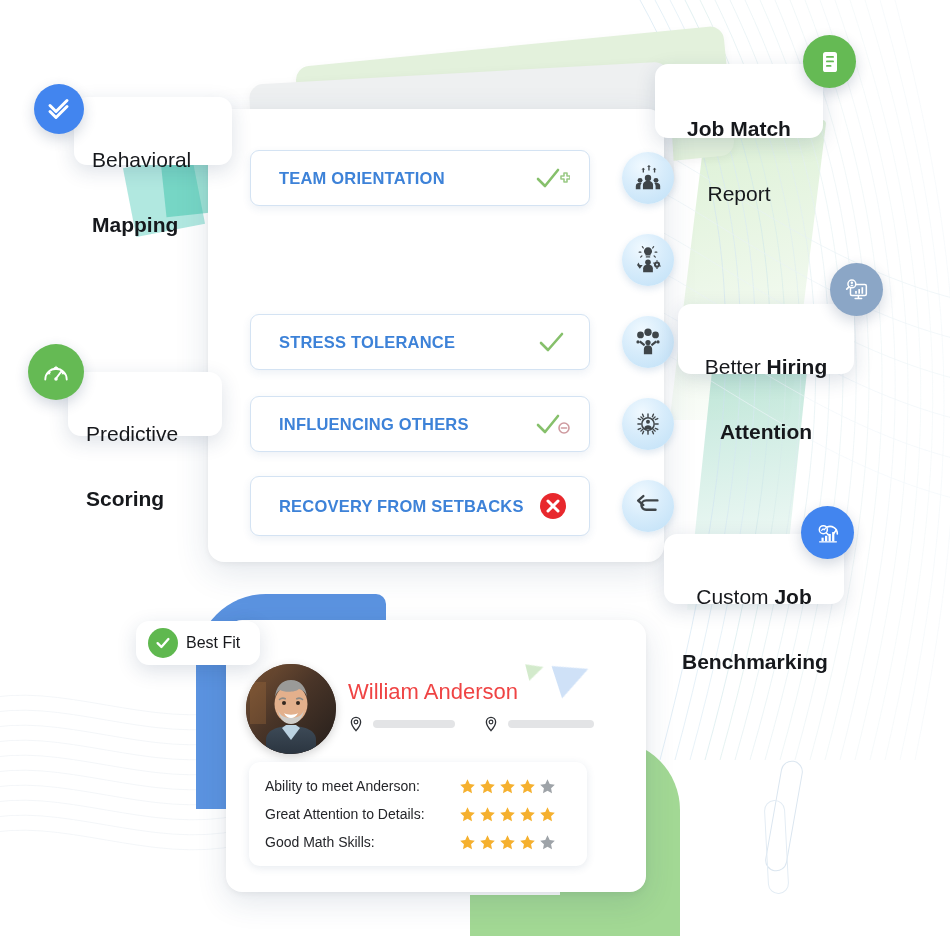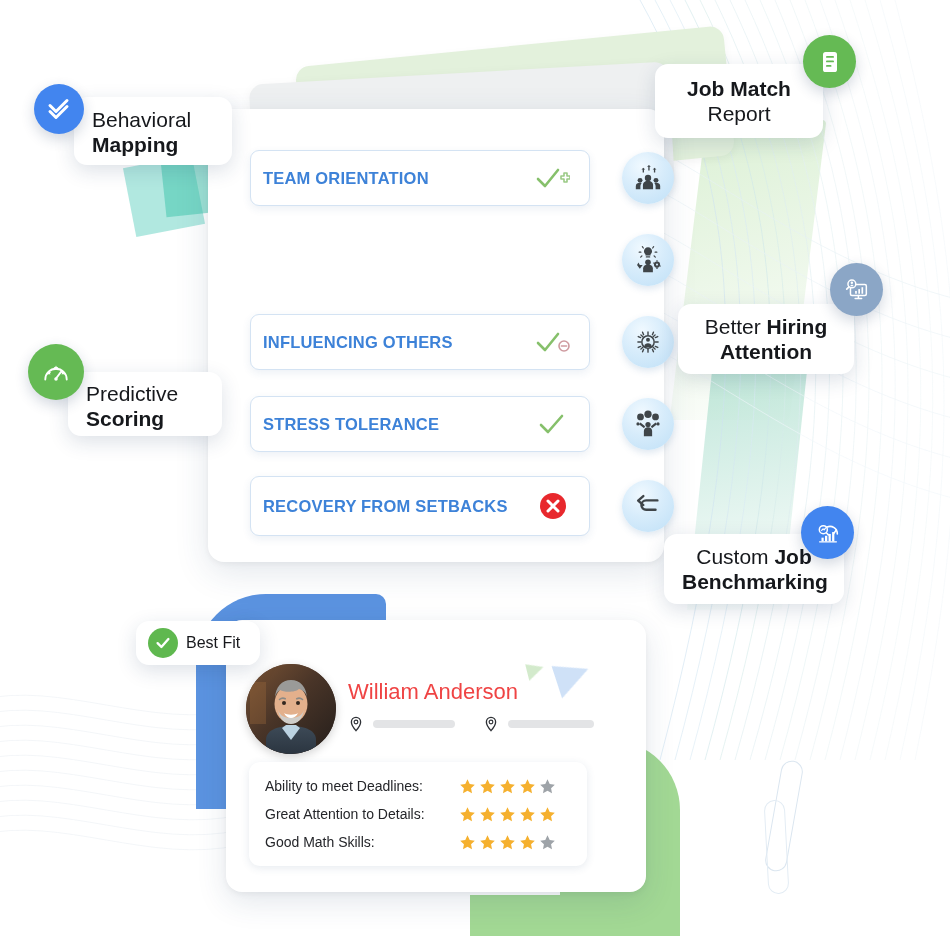--- a/index.html
+++ b/index.html
@@ -57,21 +57,21 @@
     background:#ffffff;border-radius:16px;
     box-shadow:0 10px 34px rgba(40,70,110,.13), 0 2px 6px rgba(0,0,0,.05);
   }
   .rows{position:absolute;left:42px;top:41px;width:412px;}
   .trait-row{position:relative;height:56px;margin-bottom:26px;}
   .trait-row:last-child{margin-bottom:0;}
   .trait-pill{
     position:absolute;left:0;top:0;width:340px;height:56px;
     background:#fff;border:1px solid #d4e3f3;border-radius:9px;
     box-shadow:0 3px 8px rgba(45,85,140,.09);
-    display:flex;align-items:center;padding:0 14px 0 12px;box-sizing:border-box;
+    display:flex;align-items:center;padding:0 14px 0 28px;box-sizing:border-box;
   }
   .trait-pill.tall{height:60px;top:-2px;}
   .trait-name{
     color:#3d82d8;font-weight:bold;font-size:16.5px;letter-spacing:.2px;
     line-height:19px;flex:1;
   }
   .trait-status{width:44px;display:flex;justify-content:center;align-items:center;}
   .trait-icon-circle{
     position:absolute;left:372px;top:2px;width:52px;height:52px;border-radius:50%;
     background:radial-gradient(circle at 38% 28%, #f0f9ff 0%, #d7ecfb 45%, #bfe0f7 100%);
@@ -79,21 +79,21 @@
     display:flex;align-items:center;justify-content:center;
   }
   .trait-icon-circle svg{width:30px;height:30px;}
 
   
   .badge{
     position:absolute;background:#fff;border-radius:13px;
     box-shadow:0 6px 20px rgba(30,55,95,.15);
     padding:12px 18px;box-sizing:border-box;
   }
-  .badge .line{font-size:21px;color:#16181c;line-height:25px;white-space:nowrap;}
+  .badge .line{font-size:21px;color:#16181c;line-height:25px;white-space:nowrap;margin-top:40px;}
   .badge .b{font-weight:bold;}
   .badge-circle{
     position:absolute;border-radius:50%;display:flex;align-items:center;justify-content:center;
     box-shadow:0 5px 14px rgba(30,55,95,.20);
   }
 
   #badge-behavioral{left:74px;top:97px;width:158px;height:68px;padding-top:10px;}
   #circle-behavioral{left:34px;top:84px;width:50px;height:50px;background:#4285ef;}
   #badge-predictive{left:68px;top:372px;width:154px;height:64px;padding-top:9px;}
   #circle-predictive{left:28px;top:344px;width:56px;height:56px;background:#65ba54;}
@@ -246,20 +246,42 @@
             <path d="M5.8 18.6l1.5 2.6h-3z"></path>
               <path d="M4.3 21.2h6l-3 4z"></path>
             <path d="M25.6 17.6a3.3 3.3 0 1 0 .01 6.6 3.3 3.3 0 0 0-.01-6.6zm0 2.2a1.1 1.1 0 1 1 0 2.2 1.1 1.1 0 0 1 0-2.2z"></path>
             <path d="M25 16.2h1.2l.25 1.5h-1.7zM25 25.6h1.2l.25-1.5h-1.7zM21.4 19.4l.6-1 1.2.9-.7 1zM28 22.4l.6-1 1.2.9-.7 1z"></path>
           </svg>
         </div>
       </div>
 
       <div class="trait-row">
         <div class="trait-pill">
+          <span class="trait-name">STRESS TOLERANCE</span>
+          <span class="trait-status">
+            <svg width="30" height="24" viewBox="0 0 30 24" fill="none" xmlns="http://www.w3.org/2000/svg">
+              <path d="M3 13 L10 20 L24 4" stroke="#86c06b" stroke-width="2.6" stroke-linecap="round" stroke-linejoin="round"></path>
+            </svg>
+          </span>
+        </div>
+        <div class="trait-icon-circle">
+          <svg viewBox="0 0 32 32" xmlns="http://www.w3.org/2000/svg" fill="#3f4549">
+            <circle cx="8" cy="8.5" r="3.6"></circle>
+              <circle cx="16" cy="5.6" r="3.9"></circle>
+              <circle cx="24" cy="8.5" r="3.6"></circle>
+            <circle cx="16" cy="16.6" r="2.8" fill="#3f4549"></circle>
+            <path d="M11.6 29v-5.6c0-2.3 1.9-3.9 4.4-3.9s4.4 1.6 4.4 3.9V29z"></path>
+            <path d="M11.8 20.6 L6.4 16.2l1.5-1.8 5 4.1zM20.2 20.6l5.4-4.4-1.5-1.8-5 4.1z"></path>
+            <path d="M5.3 14.2a1.7 1.7 0 1 0 .01 3.4 1.7 1.7 0 0 0-.01-3.4zM26.7 14.2a1.7 1.7 0 1 0 .01 3.4 1.7 1.7 0 0 0-.01-3.4z"></path>
+          </svg>
+        </div>
+      </div>
+
+      <div class="trait-row">
+        <div class="trait-pill">
           <span class="trait-name">INFLUENCING OTHERS</span>
           <span class="trait-status">
             <svg width="34" height="24" viewBox="0 0 34 24" fill="none" xmlns="http://www.w3.org/2000/svg">
               <path d="M2 13 L9 20 L22 4" stroke="#86c06b" stroke-width="2.6" stroke-linecap="round" stroke-linejoin="round"></path>
               <circle cx="28" cy="16" r="5" fill="none" stroke="#cf9ba0" stroke-width="1.6"></circle>
               <path d="M25.4 16 h5.2" stroke="#cf9ba0" stroke-width="1.6" stroke-linecap="round"></path>
             </svg>
           </span>
         </div>
         <div class="trait-icon-circle">
@@ -278,42 +300,20 @@
                 <path d="M10.5 21.5l-2.1 2.1"></path>
               <path d="M10.2 5.6l1.1 2.6"></path>
                 <path d="M20.7 23.8l1.1 2.6"></path>
               <path d="M5.6 21.8l2.6-1.1"></path>
                 <path d="M23.8 11.3l2.6-1.1"></path>
               <path d="M5.6 10.2l2.6 1.1"></path>
                 <path d="M23.8 20.7l2.6 1.1"></path>
               <path d="M21.8 5.6l-1.1 2.6"></path>
                 <path d="M11.3 23.8l-1.1 2.6"></path>
             </g>
-          </svg>
-        </div>
-      </div>
-
-      <div class="trait-row">
-        <div class="trait-pill">
-          <span class="trait-name">STRESS TOLERANCE</span>
-          <span class="trait-status">
-            <svg width="30" height="24" viewBox="0 0 30 24" fill="none" xmlns="http://www.w3.org/2000/svg">
-              <path d="M3 13 L10 20 L24 4" stroke="#86c06b" stroke-width="2.6" stroke-linecap="round" stroke-linejoin="round"></path>
-            </svg>
-          </span>
-        </div>
-        <div class="trait-icon-circle">
-          <svg viewBox="0 0 32 32" xmlns="http://www.w3.org/2000/svg" fill="#3f4549">
-            <circle cx="8" cy="8.5" r="3.6"></circle>
-              <circle cx="16" cy="5.6" r="3.9"></circle>
-              <circle cx="24" cy="8.5" r="3.6"></circle>
-            <circle cx="16" cy="16.6" r="2.8" fill="#3f4549"></circle>
-            <path d="M11.6 29v-5.6c0-2.3 1.9-3.9 4.4-3.9s4.4 1.6 4.4 3.9V29z"></path>
-            <path d="M11.8 20.6 L6.4 16.2l1.5-1.8 5 4.1zM20.2 20.6l5.4-4.4-1.5-1.8-5 4.1z"></path>
-            <path d="M5.3 14.2a1.7 1.7 0 1 0 .01 3.4 1.7 1.7 0 0 0-.01-3.4zM26.7 14.2a1.7 1.7 0 1 0 .01 3.4 1.7 1.7 0 0 0-.01-3.4z"></path>
           </svg>
         </div>
       </div>
 
       <div class="trait-row">
         <div class="trait-pill tall">
           <span class="trait-name" style="white-space:pre-line">RECOVERY FROM SETBACKS</span>
           <span class="trait-status">
             <svg width="30" height="30" viewBox="0 0 30 30" xmlns="http://www.w3.org/2000/svg">
               <circle cx="15" cy="15" r="13" fill="#e8282d"></circle>
@@ -454,21 +454,21 @@
       </svg>
       <div class="meta-bar" style="width:86px"></div>
     </div>
   </div>
 
   <div class="bg plane-green"></div>
   <div class="bg plane-blue"></div>
 
   <div class="skills-box">
     <div class="skill-row">
-      <span class="skill-label">Ability to meet Deadlines:</span>
+      <span class="skill-label">Ability to meet Anderson:</span>
       <span class="stars">
         <svg viewBox="0 0 20 20">
             <path d="M10 1.5l2.6 5.5 6 .8-4.4 4.2 1.1 6-5.3-2.9-5.3 2.9 1.1-6L1.4 7.8l6-.8z" fill="#f5b02e"></path>
           </svg>
         <svg viewBox="0 0 20 20">
             <path d="M10 1.5l2.6 5.5 6 .8-4.4 4.2 1.1 6-5.3-2.9-5.3 2.9 1.1-6L1.4 7.8l6-.8z" fill="#f5b02e"></path>
           </svg>
         <svg viewBox="0 0 20 20">
             <path d="M10 1.5l2.6 5.5 6 .8-4.4 4.2 1.1 6-5.3-2.9-5.3 2.9 1.1-6L1.4 7.8l6-.8z" fill="#f5b02e"></path>
           </svg>

